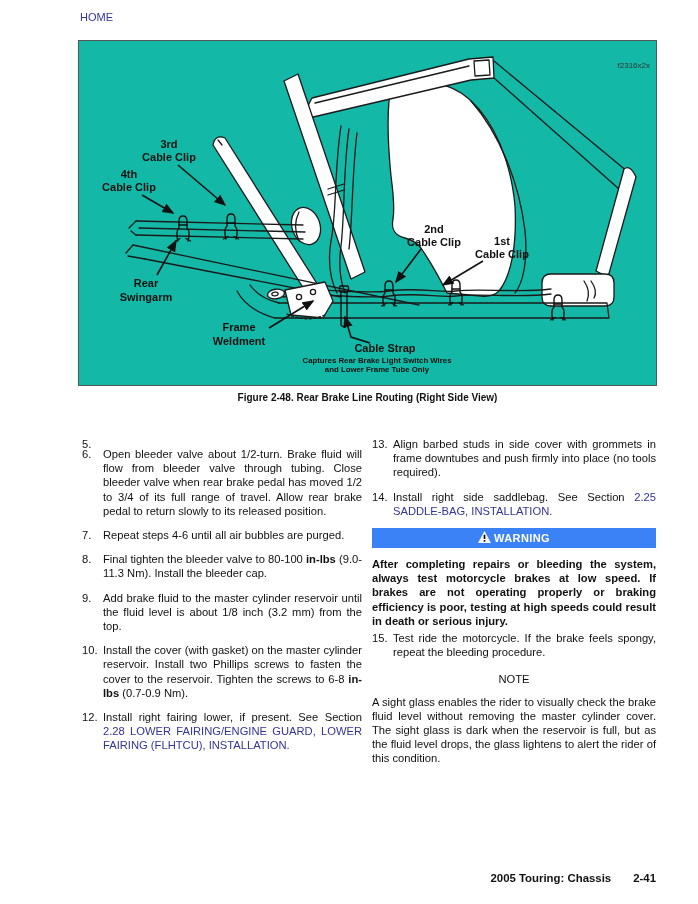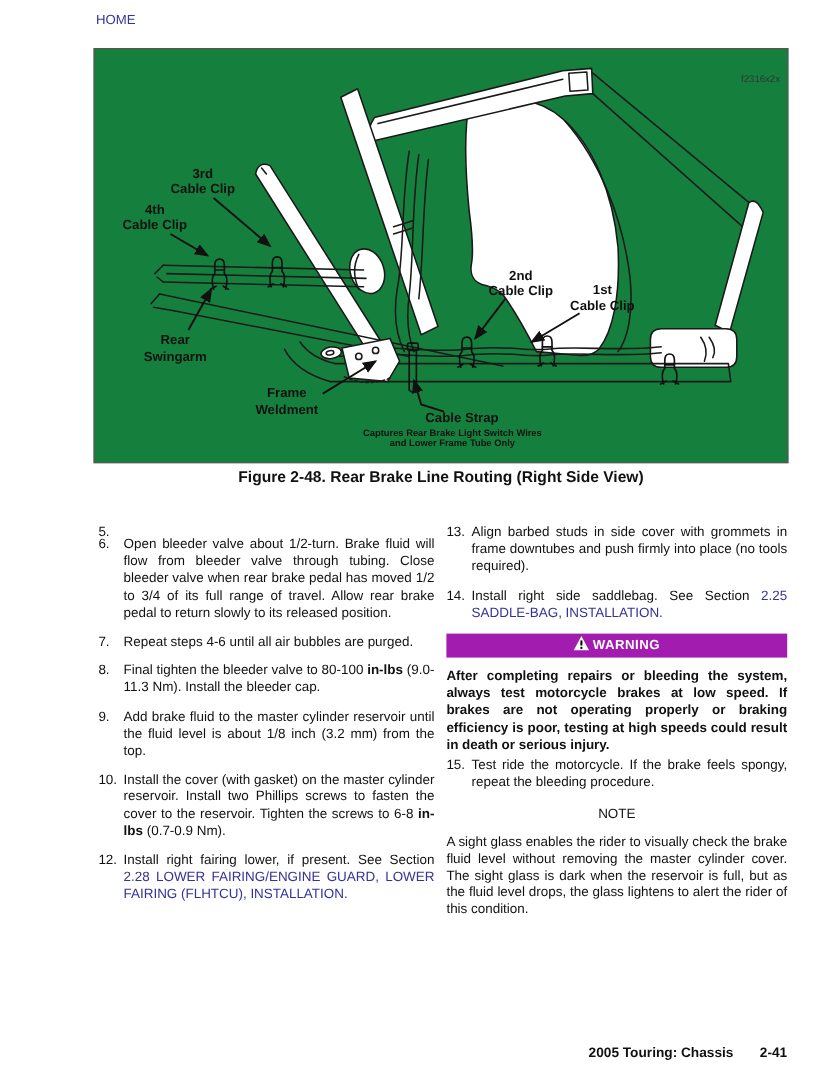--- a/index.html
+++ b/index.html
@@ -3,37 +3,37 @@
 <meta charset="utf-8">
 <style>
   html,body{margin:0;padding:0;background:#fff;}
   body{width:698px;height:904px;position:relative;overflow:hidden;
        font-family:"Liberation Sans",sans-serif;font-size:11.2px;line-height:14.2px;color:#111;}
   .page{position:absolute;inset:0;}
   
   .home-link{position:absolute;left:80px;top:10px;color:#333399;
              font-size:11px;cursor:pointer;}
   
-  .figure-box{position:absolute;left:78px;top:40px;width:577px;height:344px;border:1px solid #555;background:#15803d;}
+  .figure-box{position:absolute;left:78px;top:40px;width:577px;height:344px;border:1px solid #555;background:#14b8a6;}
   .figure-caption{position:absolute;left:78px;top:391px;width:579px;text-align:center;
-                  font-weight:bold;font-size:13px;}
+                  font-weight:bold;font-size:10px;}
   svg text{font-family:"Liberation Sans",sans-serif;}
   .fig-label{font-weight:bold;font-size:11px;fill:#111;}
   .fig-sublabel{font-weight:bold;font-size:7.8px;fill:#111;}
   .fig-ref{font-size:8px;fill:#333;}
   
   .col{position:absolute;top:437px;}
   .col-left{left:82px;width:280px;}
   .col-right{left:372px;width:284px;}
   .step{position:relative;padding-left:21px;margin-bottom:10px;text-align:justify;}
   .step-num{position:absolute;left:0;top:0;}
   .seg-bold{font-weight:bold;}
   .seg-link{color:#333399;cursor:pointer;}
   
-  .warn-bar{background:#a21caf;color:#fff;font-weight:bold;text-align:center;height:20px;
+  .warn-bar{background:#3b82f6;color:#fff;font-weight:bold;text-align:center;height:20px;
             line-height:20px;margin:8px 0 9px 0;font-size:11px;letter-spacing:.4px;}
   .warn-icon{display:inline-block;vertical-align:-1px;margin-right:3px;}
   .warn-body{font-weight:bold;text-align:justify;margin-bottom:3px;}
   
   .note-head{text-align:center;margin:13px 0 8px 0;}
   .note-body{text-align:justify;}
   
   .footer{position:absolute;top:871px;right:42px;font-weight:bold;font-size:11.4px;}
   .footer .pagenum{margin-left:22px;}
 </style>

